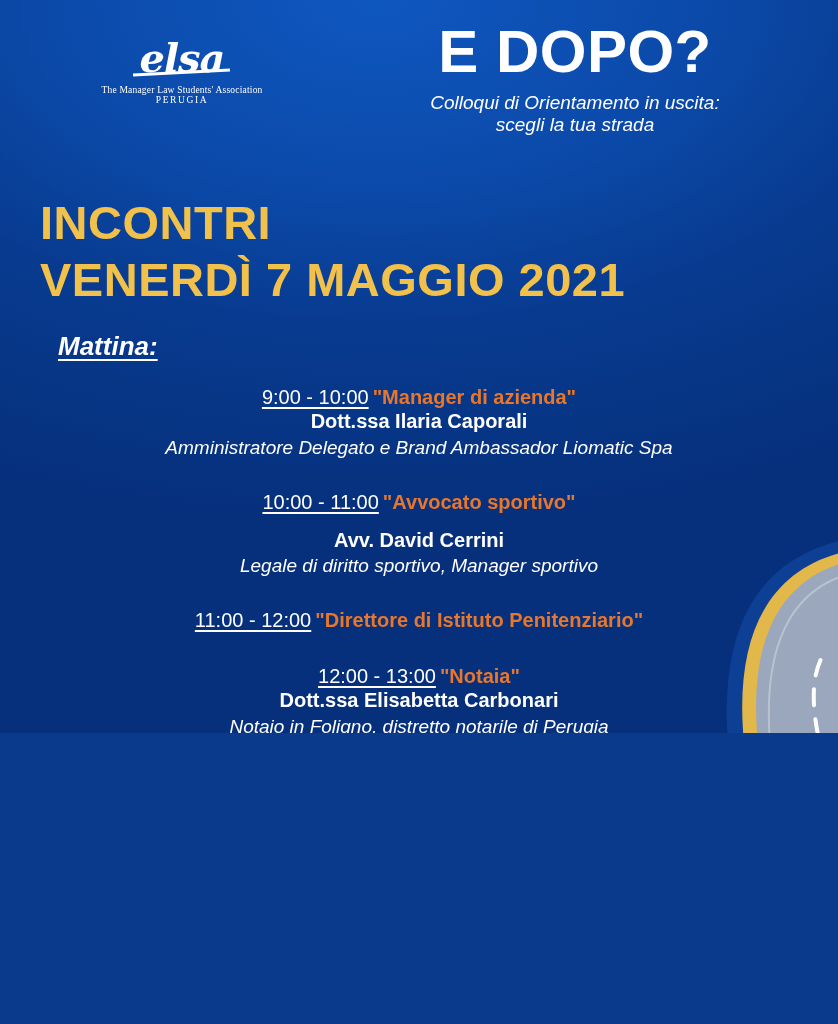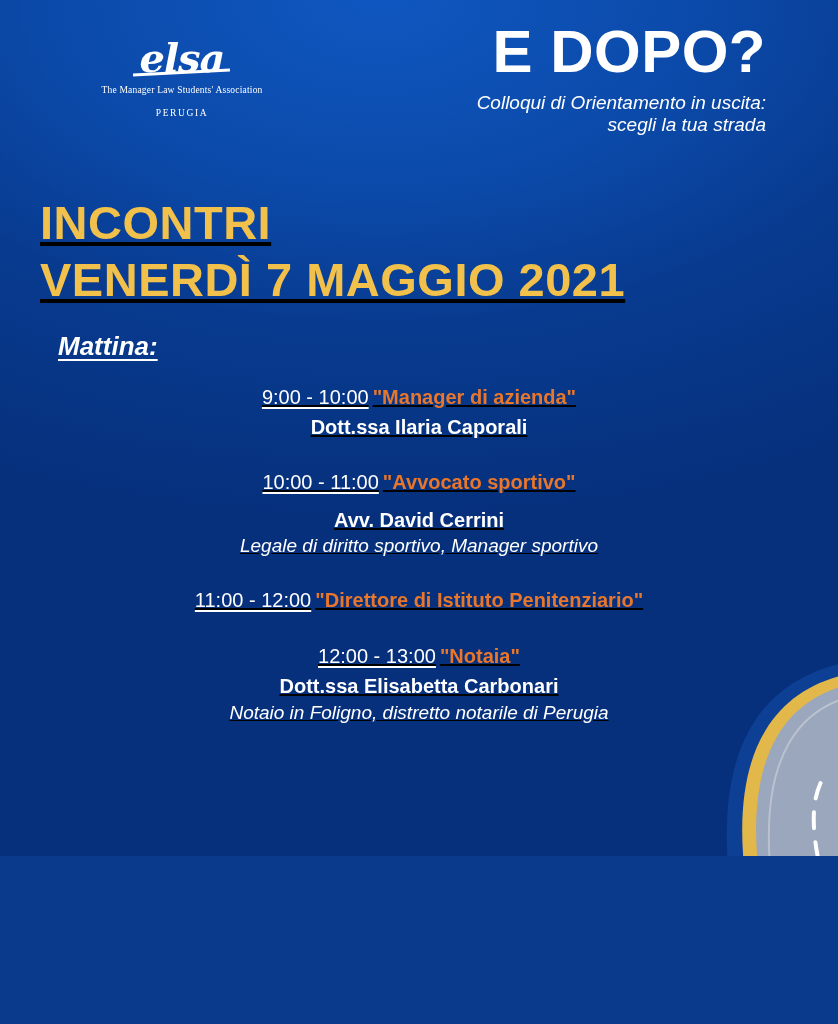--- a/index.html
+++ b/index.html
@@ -9,26 +9,25 @@
   body {
     width: 838px;
     height: 1024px;
     font-family: "Liberation Sans", sans-serif;
     background: #0a3a8c;
     overflow: hidden;
   }
   .poster {
     position: relative;
     width: 838px;
-    height: 856px;
+    height: 733px;
     background:
       radial-gradient(ellipse 900px 520px at 45% 0%, #0f57c0 0%, #0b49a8 38%, #083b90 62%, #06307c 100%),
       linear-gradient(180deg, #0b4aaa 0%, #06307c 55%, #042a6e 100%);
     overflow: hidden;
-    text-decoration: underline;
   }
   
   .header {
     position: relative;
     height: 170px;
   }
   .elsa-logo {
     position: absolute;
     left: 52px;
     top: 38px;
@@ -60,30 +59,30 @@
   .elsa-sub {
     font-size: 9.5px;
     letter-spacing: 0.2px;
     margin-top: 7px;
     color: #ffffff;
     font-family: "Liberation Serif", serif;
   }
   .elsa-city {
     font-size: 9.5px;
     letter-spacing: 1.6px;
-    margin-top: 13px;
+    margin-top: 0;
     color: #ffffff;
     font-family: "Liberation Serif", serif;
   }
   .title-block {
     position: absolute;
-    right: 72px;
+    right: 56px;
     top: 22px;
     width: 420px;
-    text-align: right;
+    text-align: center;
     margin-left: 33px;
   }
   .big-title {
     font-family: "Liberation Sans", sans-serif;
     font-weight: bold;
     font-size: 60px;
     line-height: 1;
     color: #ffffff;
     letter-spacing: 0.5px;
     padding-left: 6px;
@@ -136,21 +135,21 @@
   }
   .session-role {
     color: #e8762b;
     font-weight: bold;
     margin-left: 4px;
   }
   .speaker {
     color: #ffffff;
     font-weight: bold;
     font-size: 20px;
-    margin-top: 6px;
+    margin-top: 0;
   }
   .speaker-desc {
     color: #ffffff;
     font-style: italic;
     font-size: 19px;
     margin-top: 4px;
   }
   .speaker-desc.tight {
     margin-top: 3px;
   }
@@ -196,20 +195,21 @@
 
   <div class="section-label">Mattina:</div>
 
   <div class="sessions">
 
     <div class="session">
       <div class="session-head">
         <span class="session-time">9:00 - 10:00</span><span class="session-role">"Manager di azienda"</span>
       </div>
       <div class="speaker">Dott.ssa Ilaria Caporali</div>
+      <div class="speaker-desc">Amministratore Delegato e Brand Ambassador Liomatic Spa</div>
     </div>
 
     <div class="session">
       <div class="session-head">
         <span class="session-time">10:00 - 11:00</span><span class="session-role">"Avvocato sportivo"</span>
       </div>
       <div class="speaker second">Avv. David Cerrini</div>
       <div class="speaker-desc tight">Legale di diritto sportivo, Manager sportivo</div>
     </div>
 

